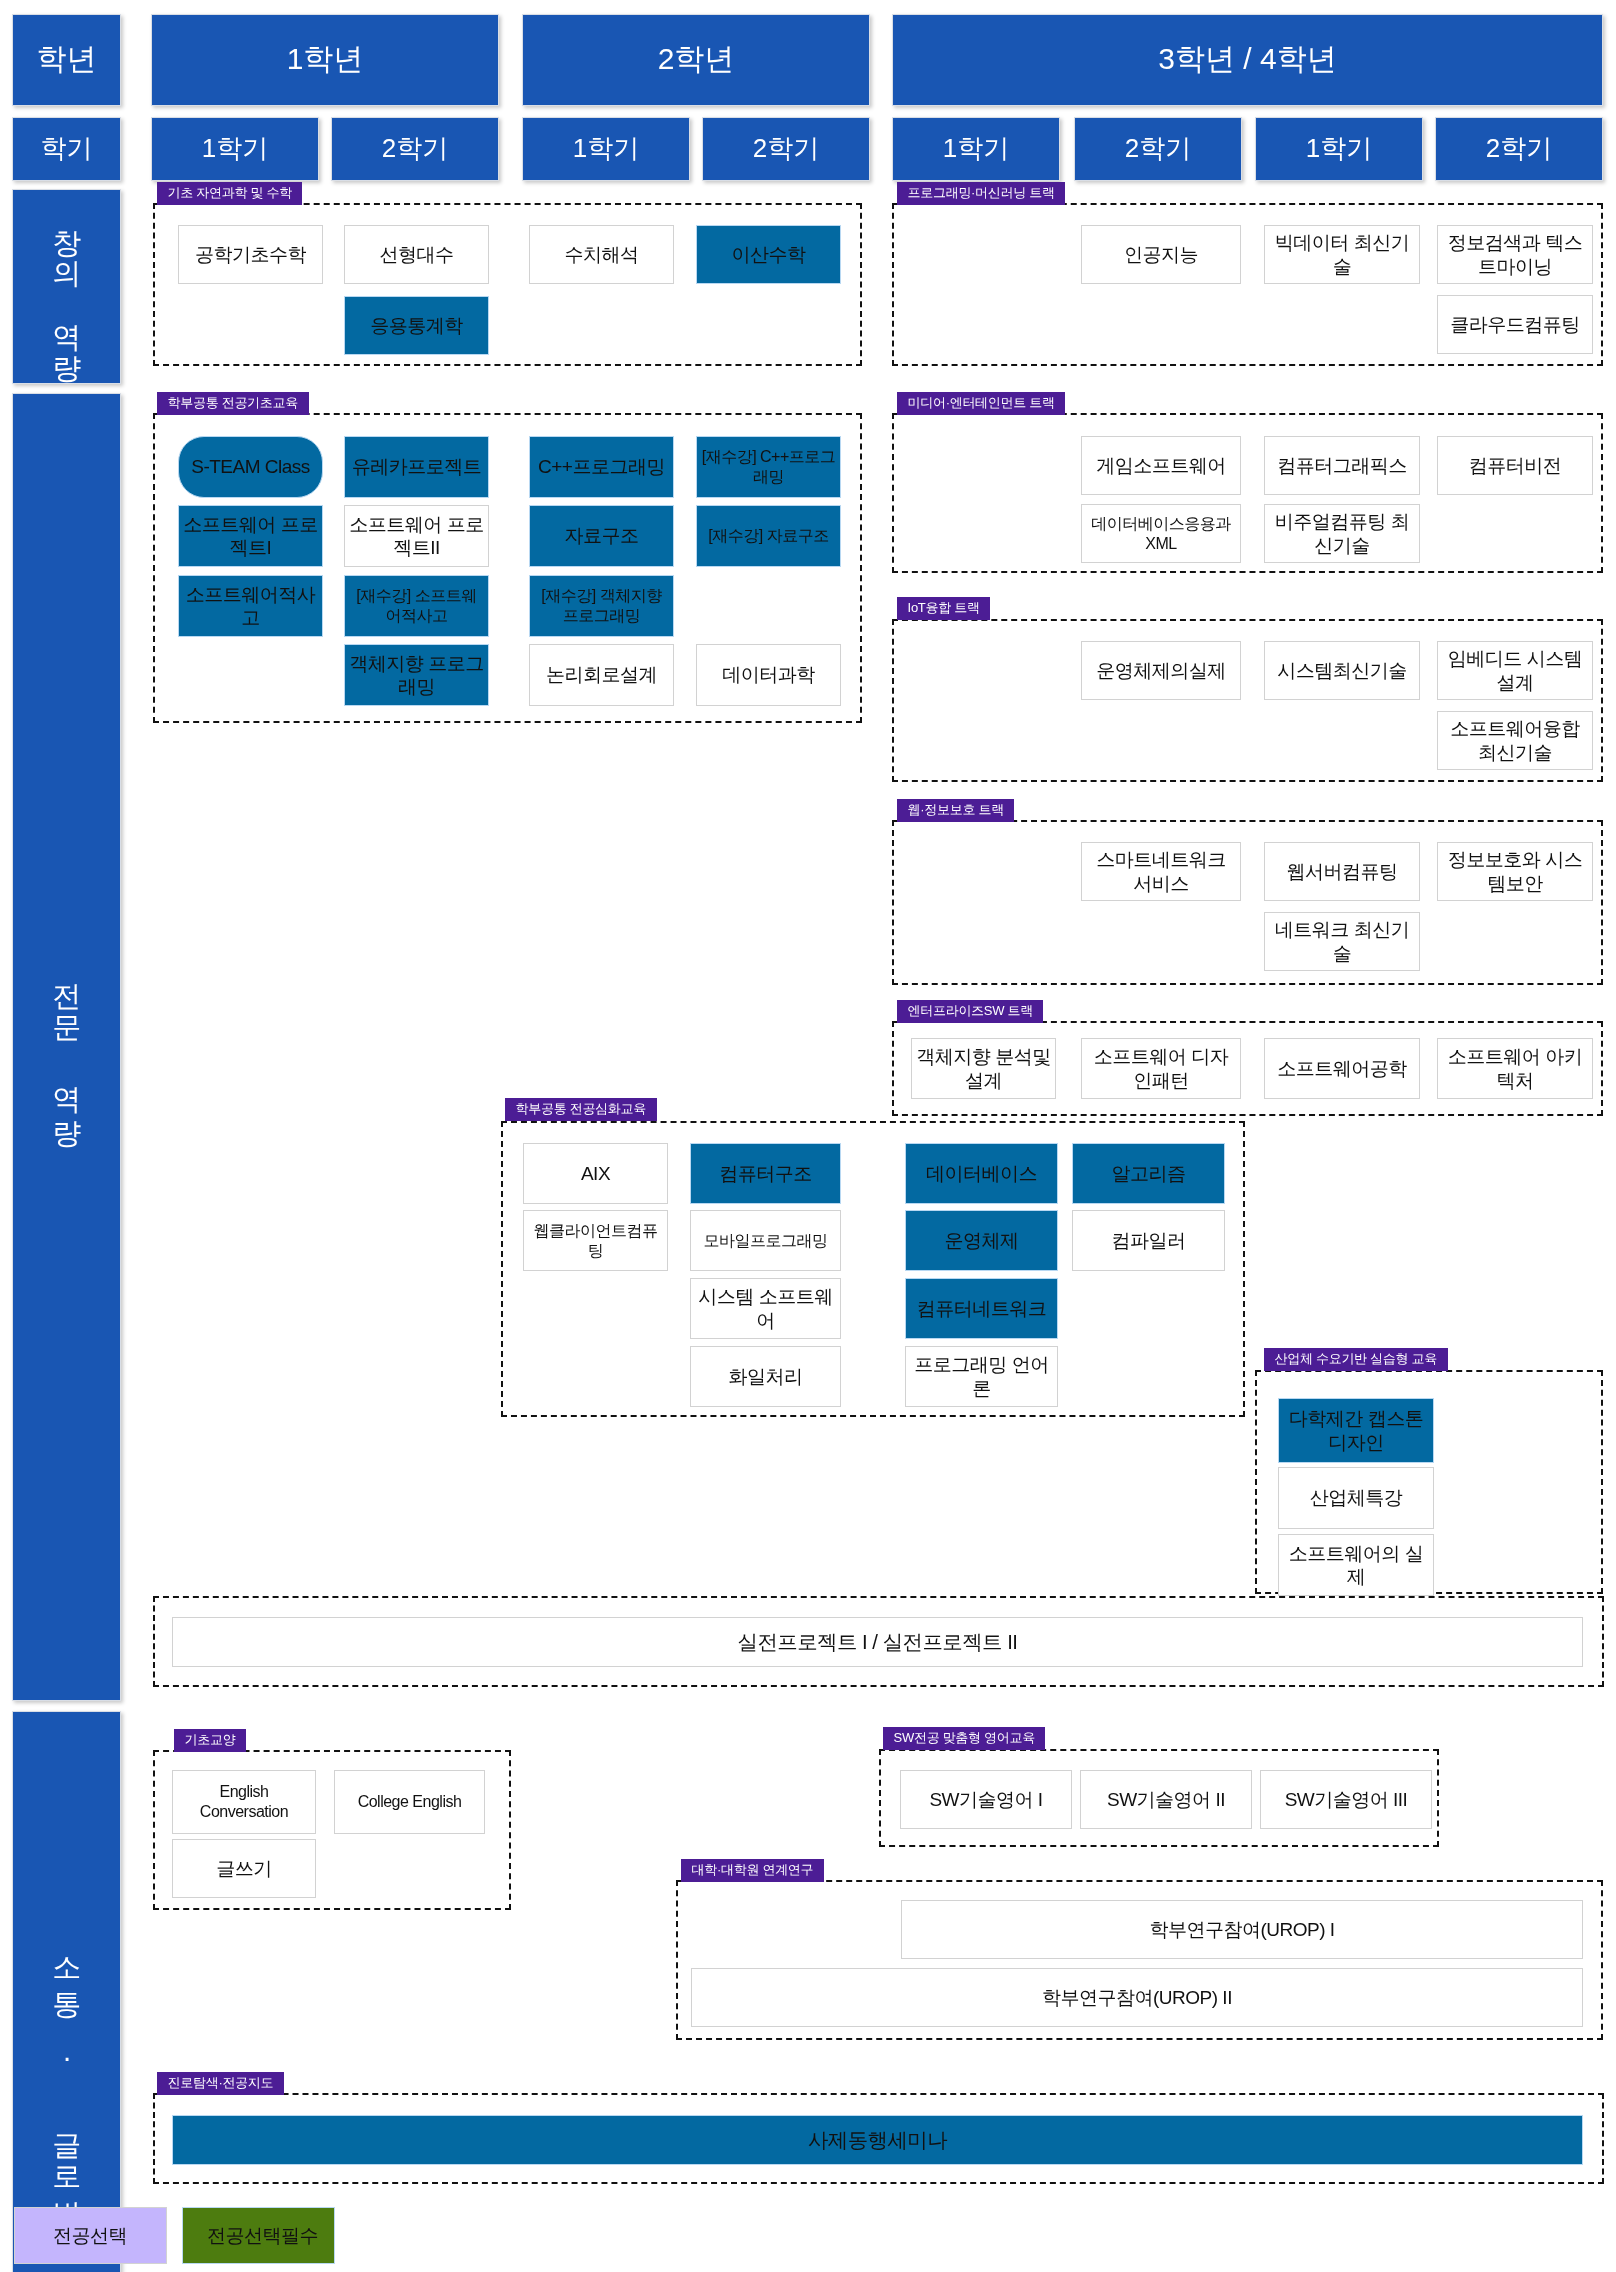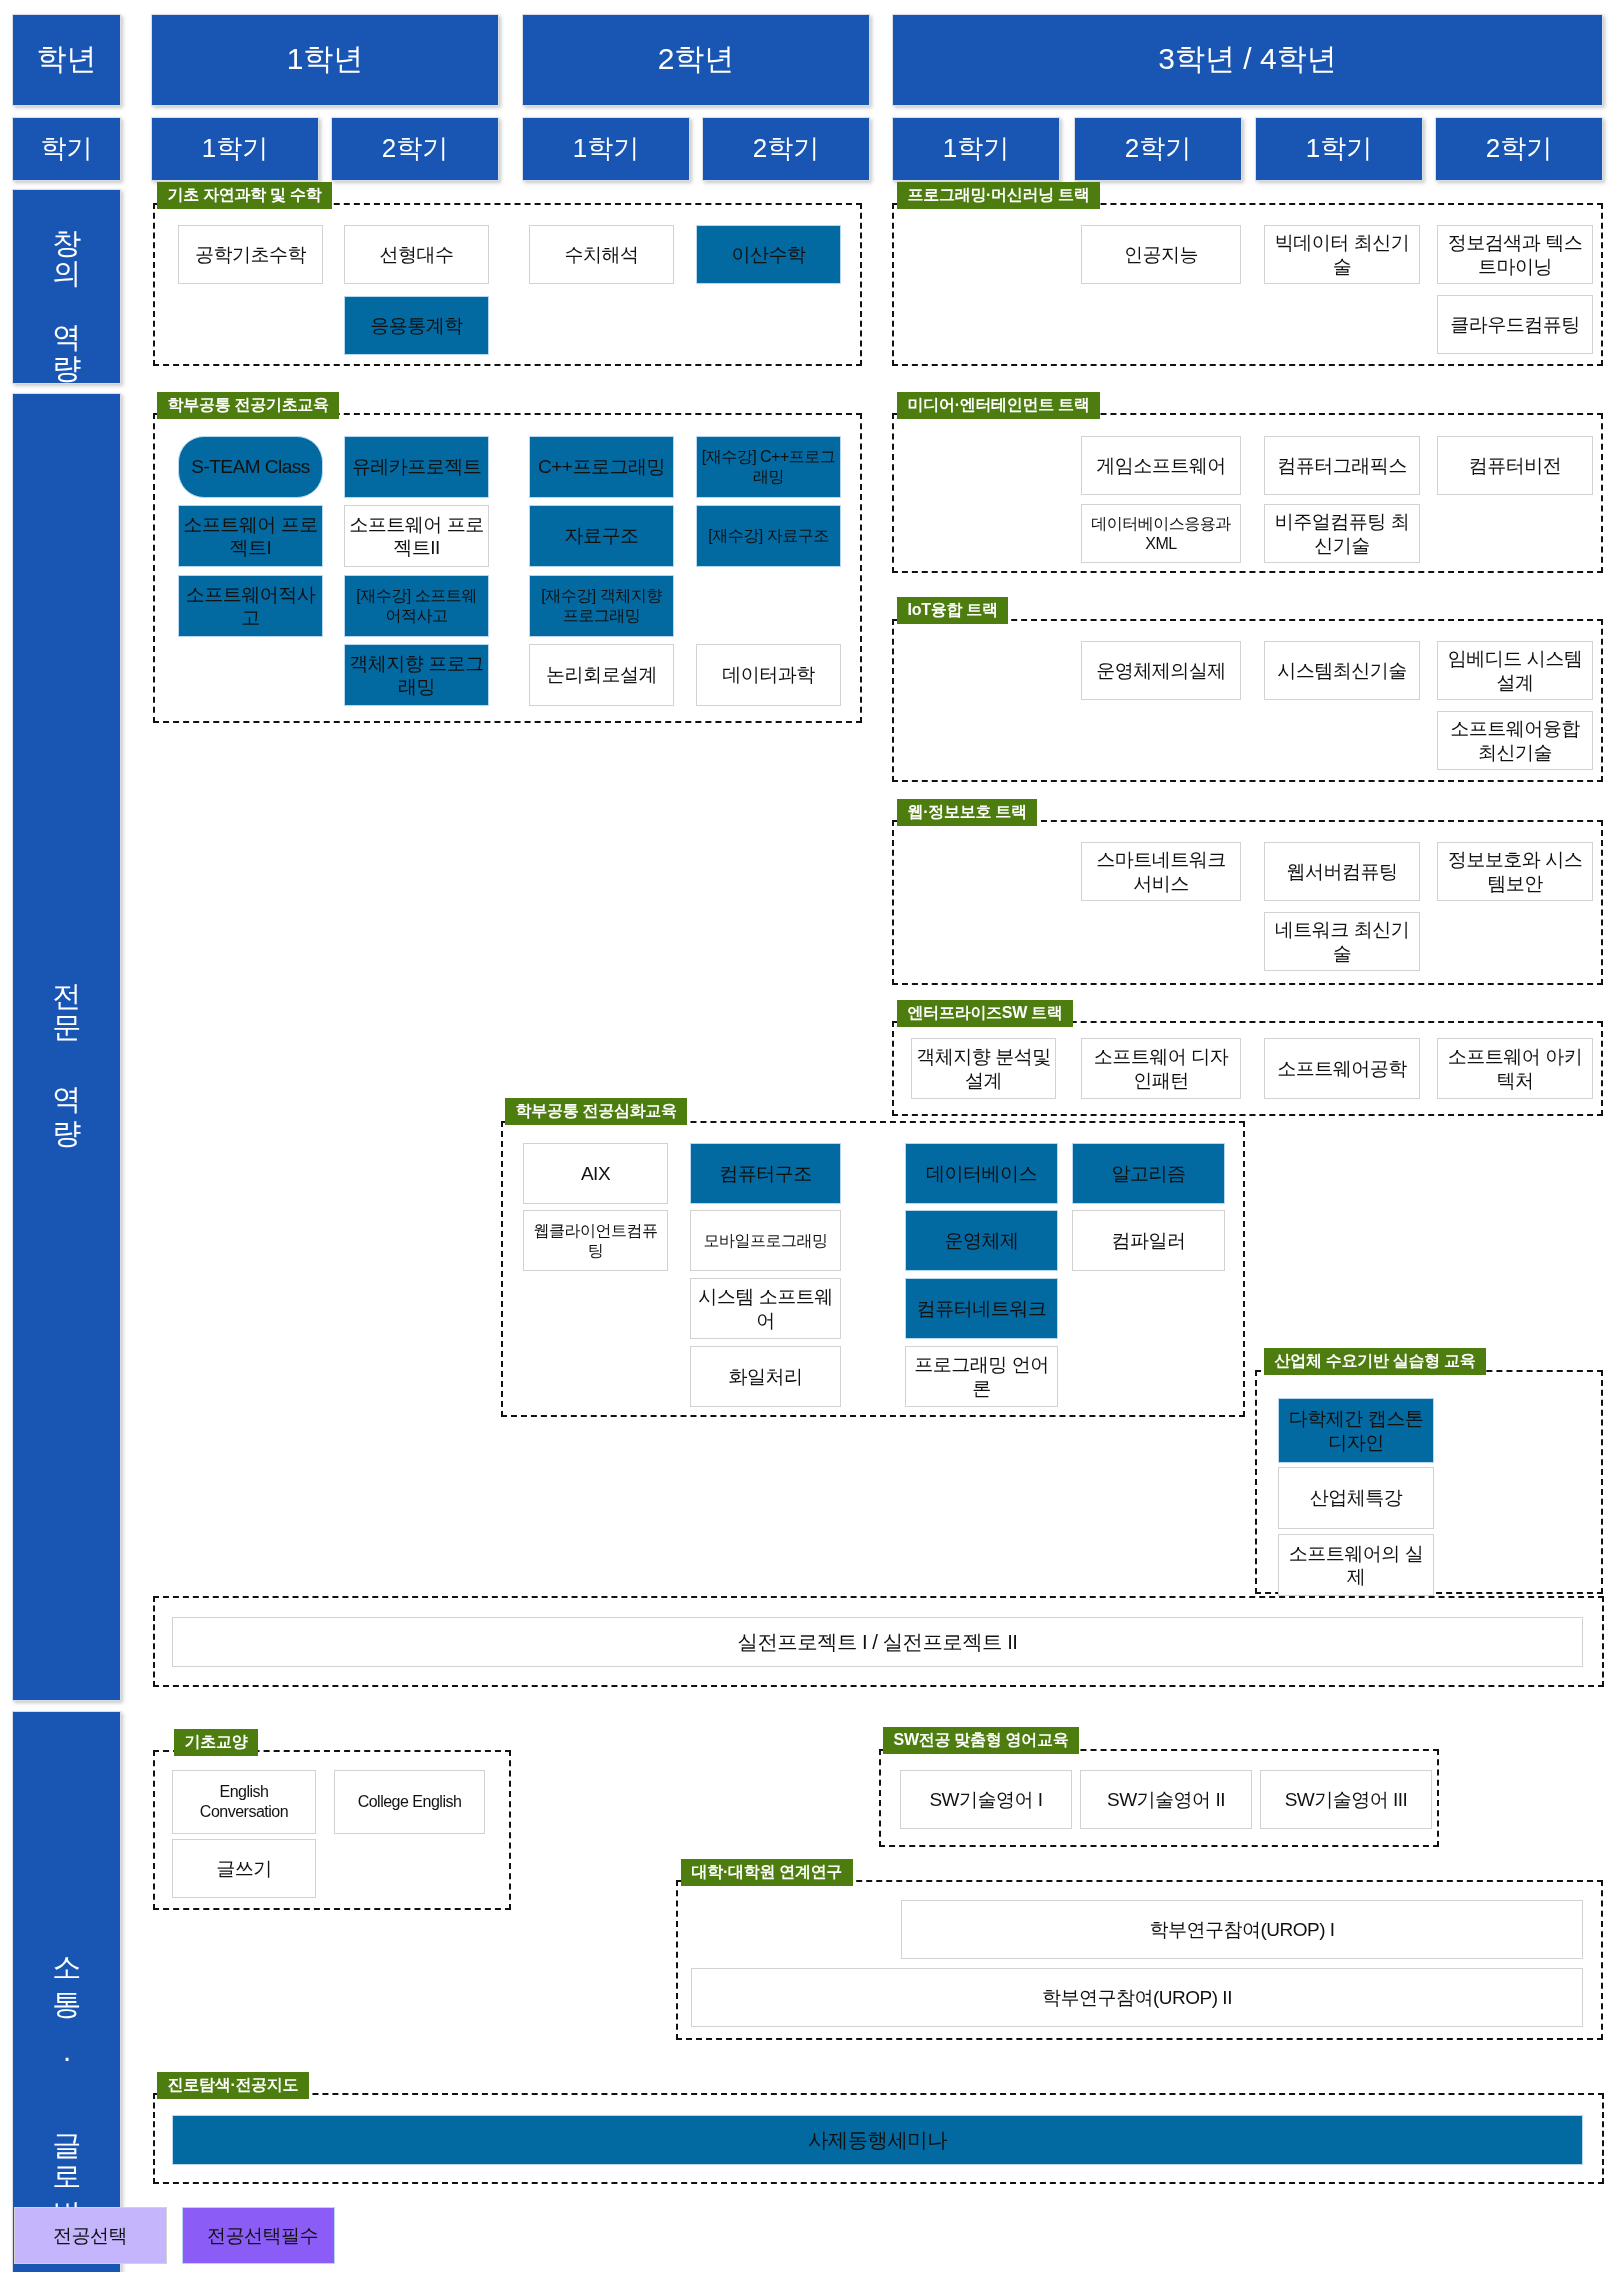--- a/index.html
+++ b/index.html
@@ -35,24 +35,24 @@
   .blue.rowlabel   { font-size: 29px; }
 
   
   .group {
     position: absolute;
     border: 2.3px dashed #111111;
     background: transparent;
   }
   .group-title {
     position: absolute;
-    background: #4d7c0f;
+    background: #4c1d95;
     color: #ffffff;
-    font-size: 16px;
-    font-weight: 700;
+    font-size: 13px;
+    font-weight: 400;
     padding: 3.8px 10.6px 4.5px 10.6px;
     white-space: nowrap;
     letter-spacing: -0.3px;
     line-height: 1.15;
     z-index: 5;
   }
 
   
   .course {
     position: absolute;
@@ -80,21 +80,21 @@
     position: absolute;
     display: flex;
     align-items: center;
     justify-content: center;
     font-size: 19px;
     color: #111111;
     border: 0.8px solid #d2d2d2;
     background: #c4b5fd;
     letter-spacing: -0.5px;
   }
-  .legend-chip.hi { background: #8b5cf6; border-color: #b8d8f2; padding-left: 8px; }
+  .legend-chip.hi { background: #4d7c0f; border-color: #b8d8f2; padding-left: 8px; }
 </style>
 </head>
 <body>
 
 <div id="page">
 
   <div class="blue hdr-year" style="left:12px; top:13.6px; width:109px; height:92px;">학년</div>
 
   <div class="blue hdr-year" style="left:151px; top:13.6px; width:348px; height:92px;">1학년</div>
   <div class="blue hdr-year" style="left:522px; top:13.6px; width:348px; height:92px;">2학년</div>

